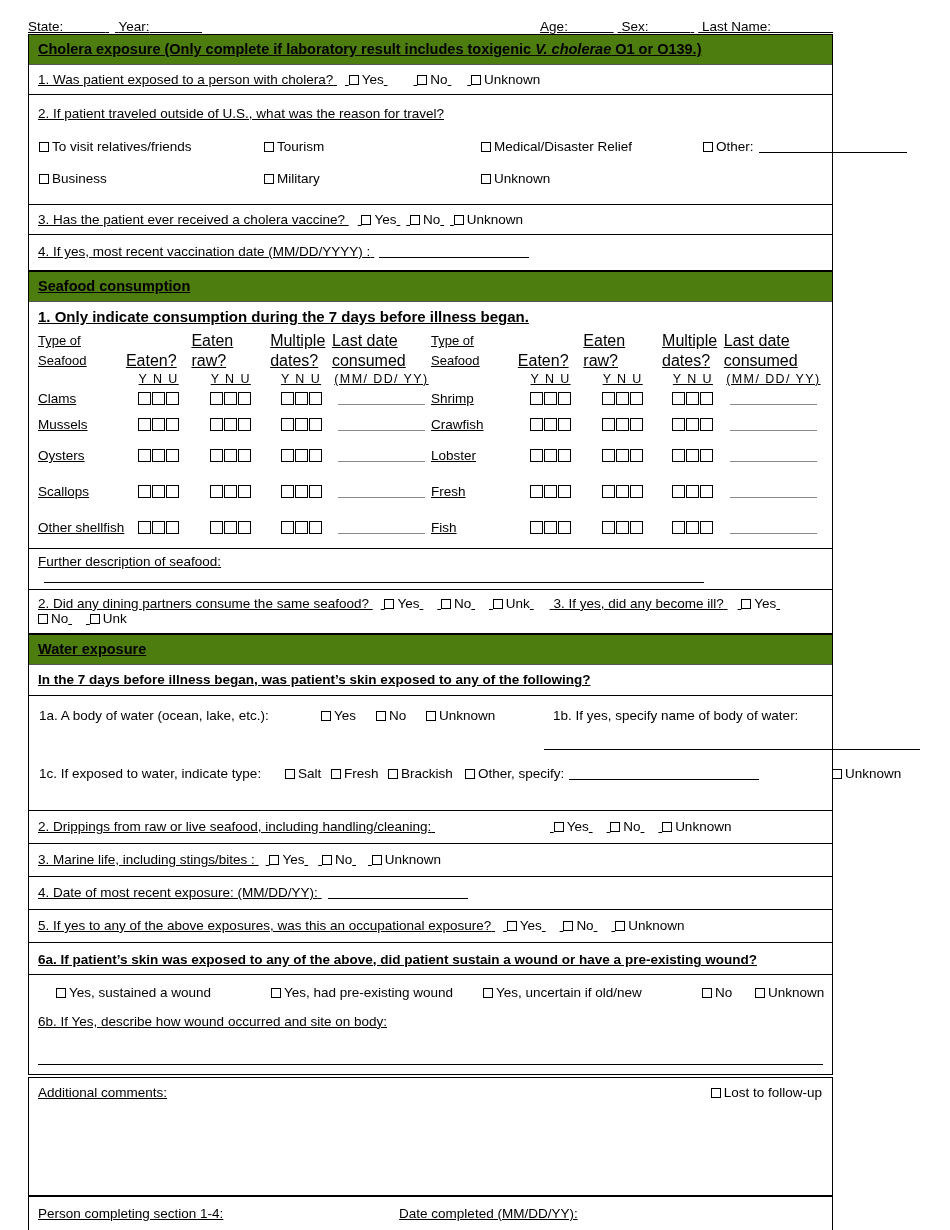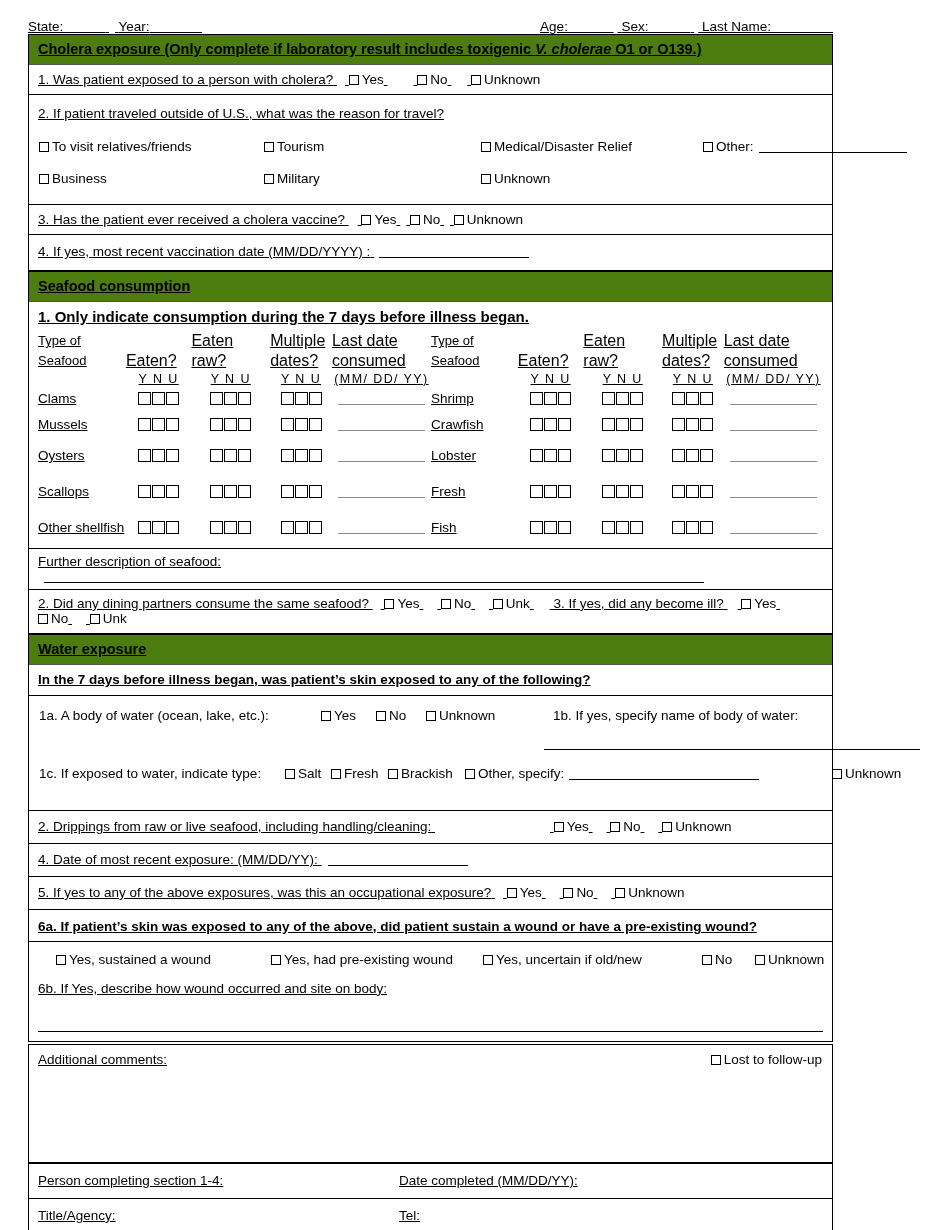--- a/index.html
+++ b/index.html
@@ -335,20 +335,29 @@
     <div class="row cell" style="padding-top:8px;padding-bottom:9px">
       <span>2. Drippings from raw or live seafood, including handling/cleaning:</span>
       <span style="display:inline-block;width:115px"></span>
       <span class="opt"><span class="cb"></span><span>Yes</span></span>
       <span style="display:inline-block;width:14px"></span>
       <span class="opt"><span class="cb"></span><span>No</span></span>
       <span style="display:inline-block;width:14px"></span>
       <span class="opt"><span class="cb"></span><span>Unknown</span></span>
     </div>
 
+    <div class="row cell" style="padding-top:8px;padding-bottom:9px">
+      <span>3. Marine life, including stings/bites :</span>
+      <span style="display:inline-block;width:7px"></span>
+      <span class="opt"><span class="cb"></span><span>Yes</span></span>
+      <span style="display:inline-block;width:10px"></span>
+      <span class="opt"><span class="cb"></span><span>No</span></span>
+      <span style="display:inline-block;width:12px"></span>
+      <span class="opt"><span class="cb"></span><span>Unknown</span></span>
+    </div>
 
     <div class="row cell" style="padding-top:8px;padding-bottom:9px">
       <span>4. Date of most recent exposure: (MM/DD/YY):</span>
       <span class="blank" style="width:140px;margin-left:6px"></span>
     </div>
 
     <div class="row cell" style="padding-top:8px;padding-bottom:9px">
       <span>5. If yes to any of the above exposures, was this an occupational exposure?</span>
       <span style="display:inline-block;width:8px"></span>
       <span class="opt"><span class="cb"></span><span>Yes</span></span>

